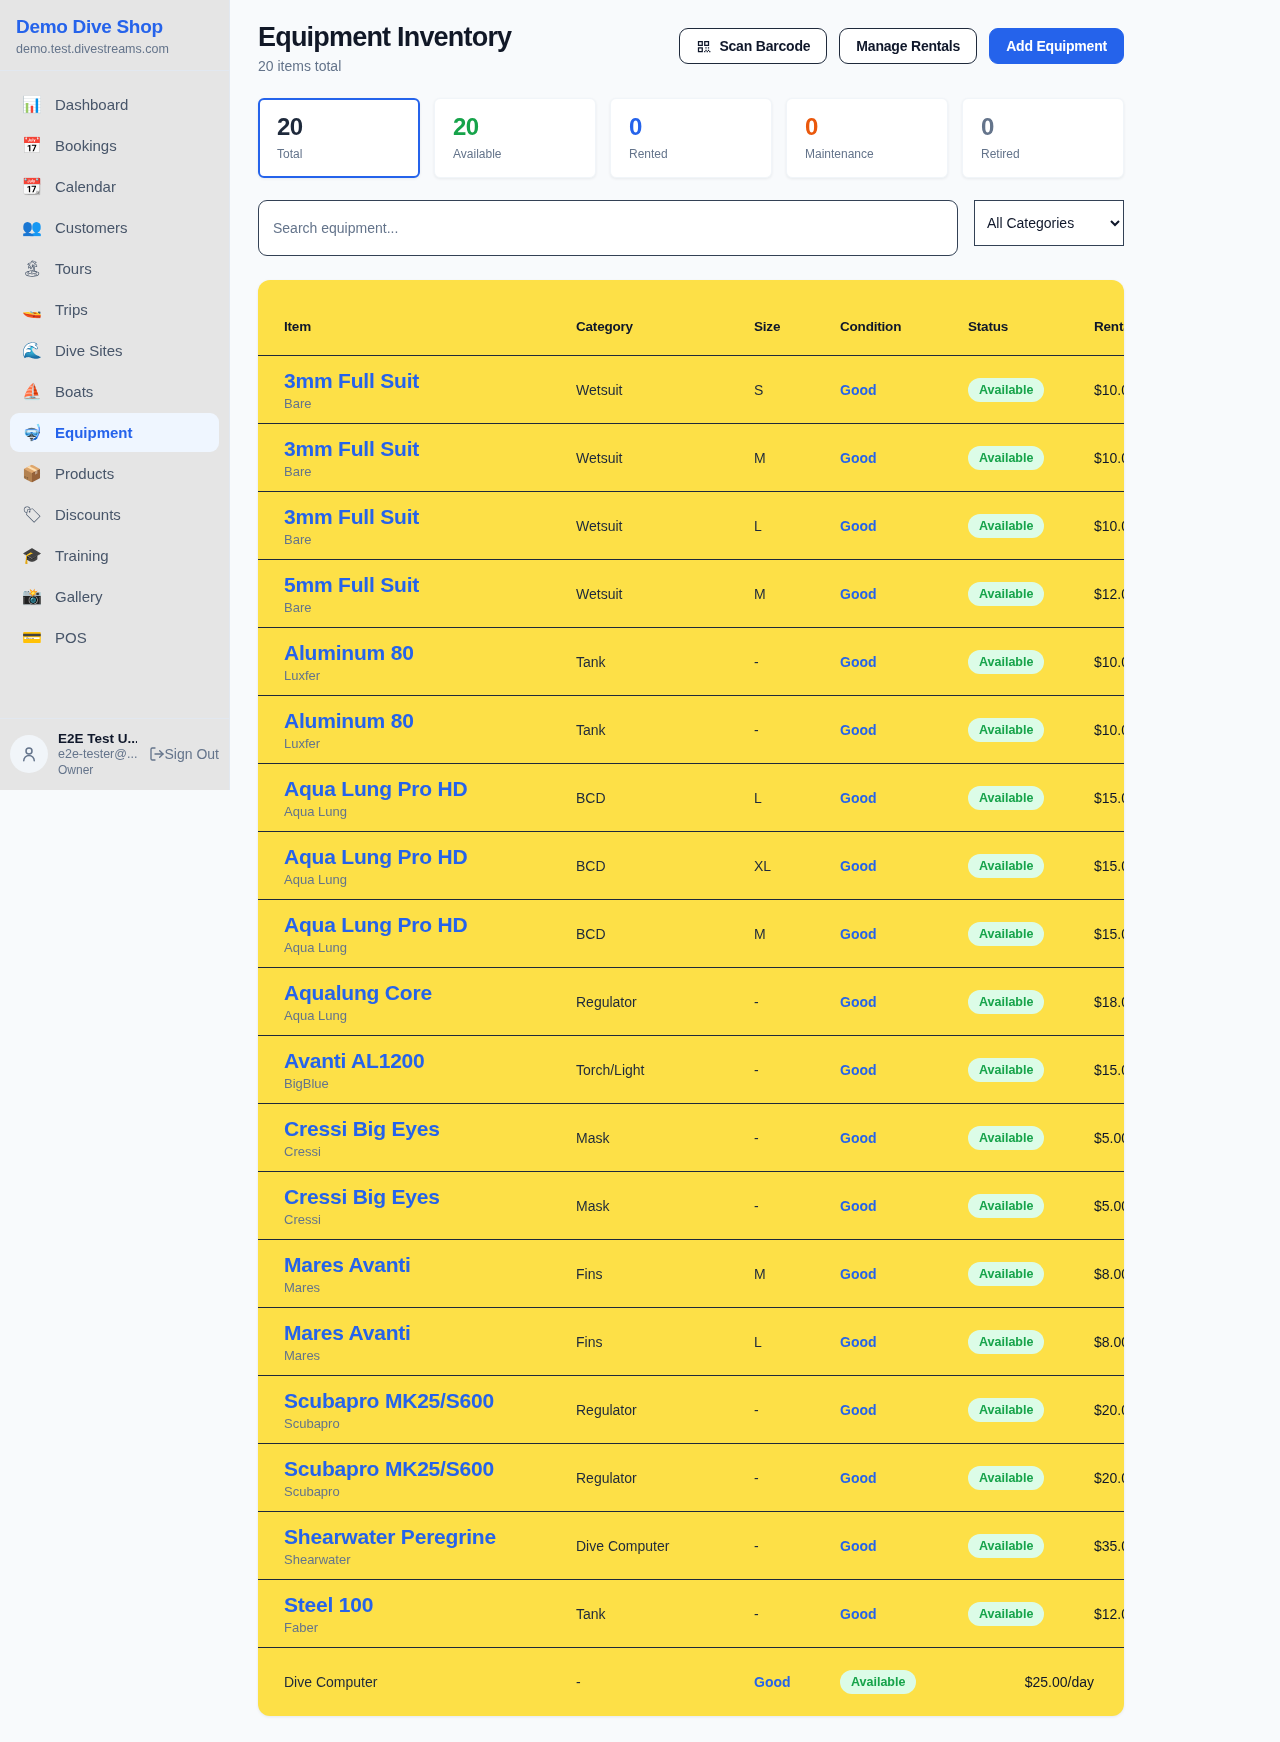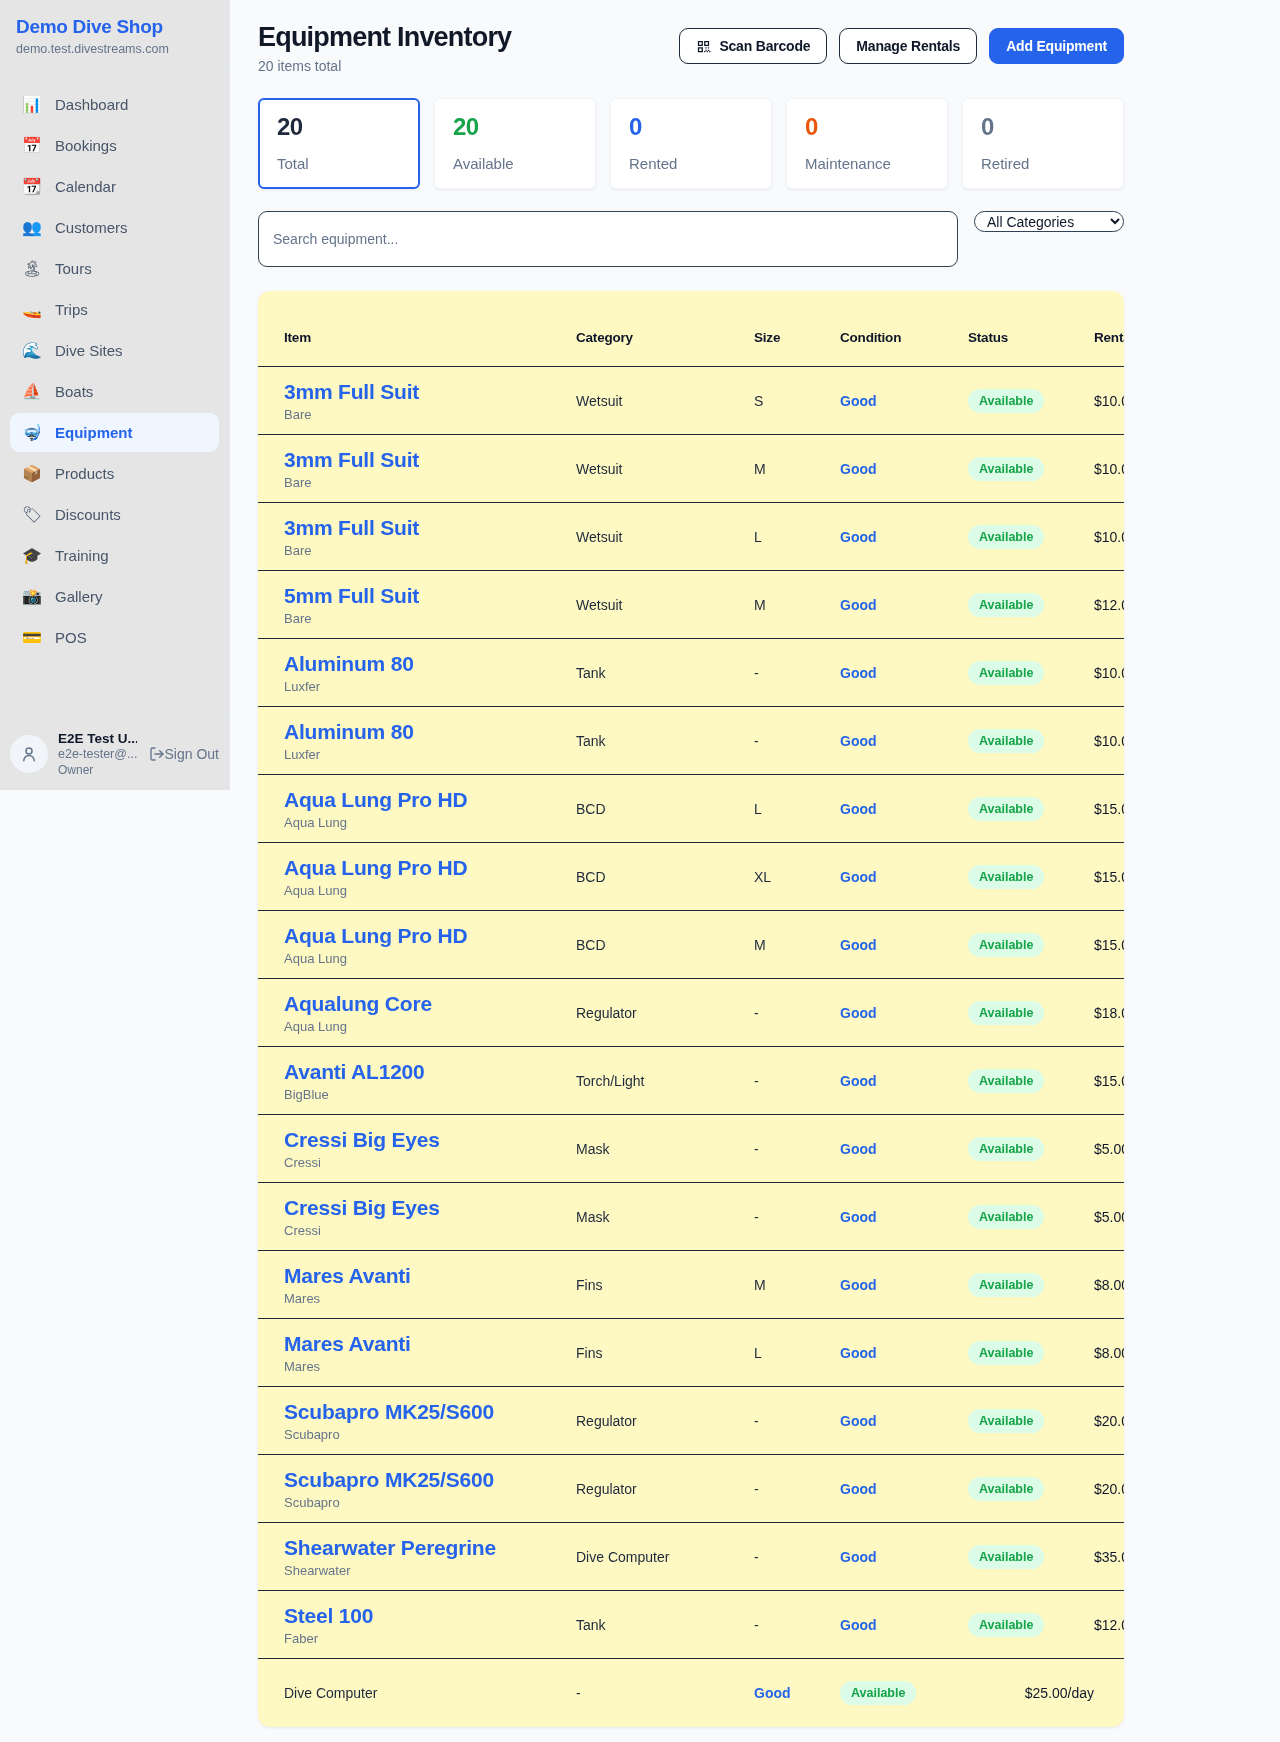--- a/index.html
+++ b/index.html
@@ -71,41 +71,41 @@
   
   .stats { display:flex; gap:14px; margin-top:24px; }
   .stat-card {
     flex:1; background:#ffffff; border:1px solid #f1f5f9;
     border-radius:6px; padding:14px 18px 16px 18px;
     box-shadow:0 1px 3px rgba(15,23,42,0.07);
     cursor:pointer;
   }
   .stat-card.selected { border:2px solid #2563eb; padding:13px 17px 15px 17px; }
   .stat-value { font-size:24px; font-weight:800; letter-spacing:-0.5px; }
-  .stat-label { font-size:15px; color:#64748b; margin-top:14px; }
+  .stat-label { font-size:12px; color:#64748b; margin-top:6px; }
   
   .filter-row { display:flex; gap:16px; margin-top:22px; }
   .search-input {
     flex:1; height:56px;
     border:1px solid #334155; border-radius:9px;
     padding:0 14px; font-size:14px; color:#0f172a;
     font-family:"Liberation Sans", sans-serif;
     background:#ffffff; outline:none;
   }
   .search-input::placeholder { color:#64748b; }
   .cat-select {
-    width:150px; height:21px;
-    border:1px solid #334155; border-radius:13px;
+    width:150px; height:46px;
+    border:1px solid #334155; border-radius:0;
     background:#ffffff; font-size:14px; color:#0f172a;
     padding:0 8px; font-family:"Liberation Sans", sans-serif;
     cursor:pointer;
   }
   
   .table-card {
-    margin-top:24px; background:#fef9c3; border-radius:12px;
+    margin-top:24px; background:#fde047; border-radius:12px;
     box-shadow:0 1px 3px rgba(15,23,42,0.08);
     overflow:hidden;
   }
   .tgrid {
     display:grid;
     grid-template-columns:292px 178px 86px 128px 126px 1fr;
     align-items:center;
     padding:0 26px;
   }
   .thead { height:76px; border-bottom:1.5px solid #1e293b; padding-top:18px; }

